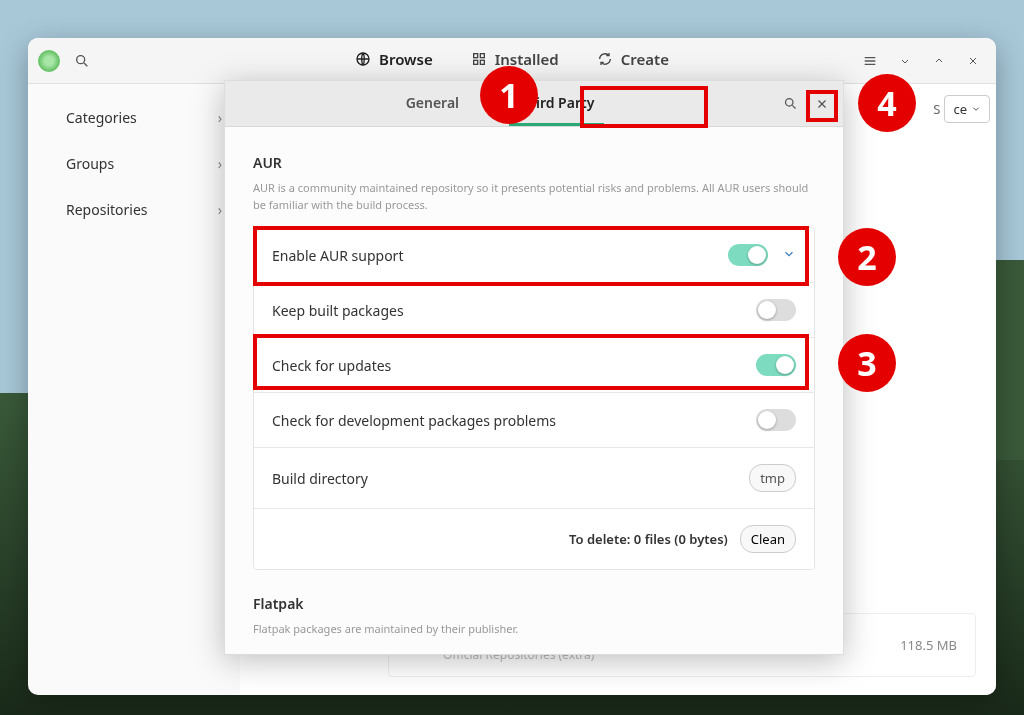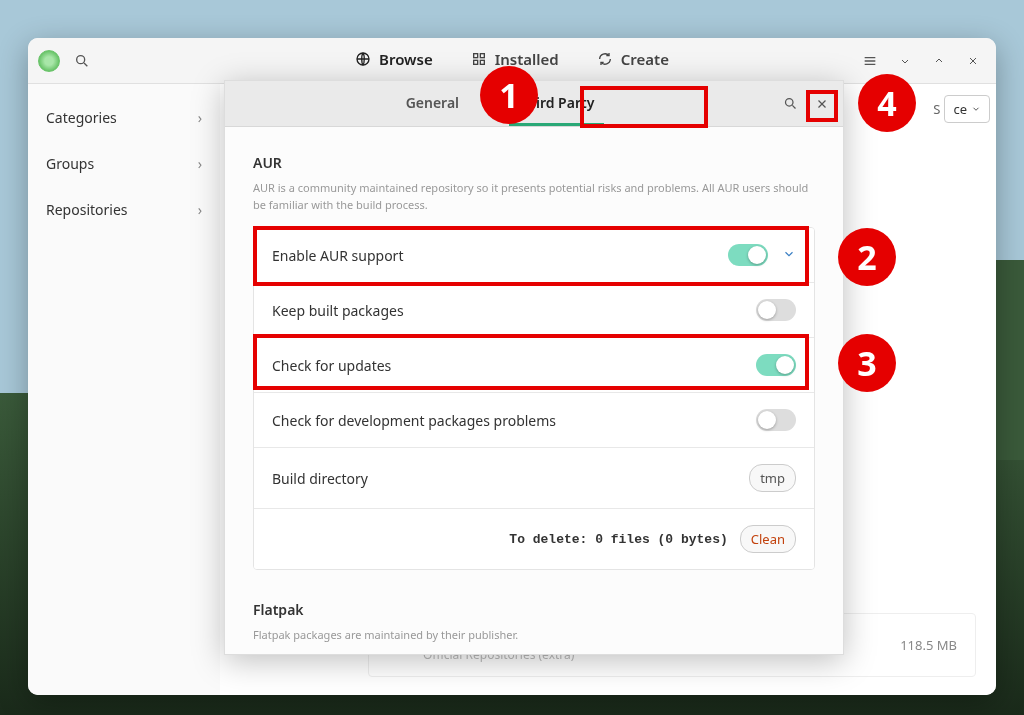--- a/index.html
+++ b/index.html
@@ -44,21 +44,21 @@
   .win-btn svg { width: 12px; height: 12px; }
   .main-tab {
     display: flex; align-items: center; gap: 8px; font-size: 15px;
     font-weight: 600; color: #444; padding: 0 4px; height: 46px;
     border-bottom: 3px solid transparent; cursor: pointer;
   }
   .main-tab.active { border-bottom-color: #2aa876; color: #222; }
   .main-tab svg { width: 16px; height: 16px; }
 
   .body-area { flex: 1; display: flex; overflow: hidden; }
-  .sidebar { width: 192px; background: #fafafa; padding-top: 10px; }
+  .sidebar { width: 192px; background: #fafafa; padding-top: 10px; margin-left: 20px; }
   .side-item {
     height: 46px; display: flex; align-items: center; justify-content: space-between;
     padding: 0 18px; font-size: 14px; color: #333; cursor: pointer;
   }
   .side-item .chev { color: #888; font-size: 14px; }
   .content { flex: 1; background: #fff; position: relative; overflow: hidden; }
 
   
   .bg-row {
     position: absolute; left: 148px; right: 20px; bottom: 18px; height: 64px;
@@ -86,21 +86,21 @@
     display: flex; align-items: center; font-size: 14px; font-weight: 600;
     color: #555; padding: 0 10px; border-bottom: 3px solid transparent; cursor: pointer;
   }
   .dlg-tab.active { color: #222; border-bottom-color: #2aa876; }
   .dlg-actions { display: flex; align-items: center; padding-right: 6px; gap: 2px; }
   .dlg-actions .icon-btn { width: 30px; height: 30px; }
 
   .dlg-body { flex: 1; overflow-y: auto; padding: 26px 28px 4px 28px; }
   .section-title { font-size: 14px; font-weight: 600; color: #333; margin-bottom: 8px; }
   .section-desc { font-size: 11px; color: #999; line-height: 1.5; margin-bottom: 14px; }
-  .row-group { border: 1px solid #e4e4e4; border-radius: 4px; overflow: hidden; margin-bottom: 30px; }
+  .row-group { border: 1px solid #e4e4e4; border-radius: 4px; overflow: hidden; margin-bottom: 24px; }
   .set-row {
     display: flex; align-items: center; padding: 16px 18px;
     border-bottom: 1px solid #e8e8e8; background: #fff;
   }
   .set-row:last-child { border-bottom: none; }
   .set-row .label { flex: 1; font-size: 14px; color: #333; }
   .toggle {
     width: 40px; height: 22px; border-radius: 11px; position: relative;
     background: #ddd; cursor: pointer; transition: background 0.15s;
   }
@@ -109,23 +109,23 @@
     background: #fff; top: 2px; left: 2px; box-shadow: 0 1px 3px rgba(0,0,0,0.3);
     transition: left 0.15s;
   }
   .toggle.on { background: #7ddcc0; }
   .toggle.on::after { left: 20px; }
   .expand-chev { color: #3a7fc4; margin-left: 14px; cursor: pointer; }
   .inline-btn {
     padding: 4px 10px; border: 1px solid #ccc; border-radius: 13px;
     background: #f8f8f8; font-size: 13px; color: #555; cursor: pointer;
   }
-  .inline-btn.disabled { color: #c2410c; cursor: default; }
+  .inline-btn.disabled { color: #000000; cursor: default; }
   .delete-row { justify-content: flex-end; gap: 12px; }
-  .delete-text { font-size: 13px; font-weight: 600; color: #333; font-family: Liberation Mono, monospace; }
+  .delete-text { font-size: 13px; font-weight: 600; color: #333; }
 
   
   .sort-strip {
     position: absolute; top: 92px; right: 34px; height: 34px;
     display: flex; align-items: center; gap: 4px; z-index: 3;
   }
   .sort-label { font-size: 13px; color: #666; }
   .sort-dd {
     border: 1px solid #ccc; border-radius: 4px; background: #fff;
     padding: 4px 8px; font-size: 13px; color: #333; display: flex;

